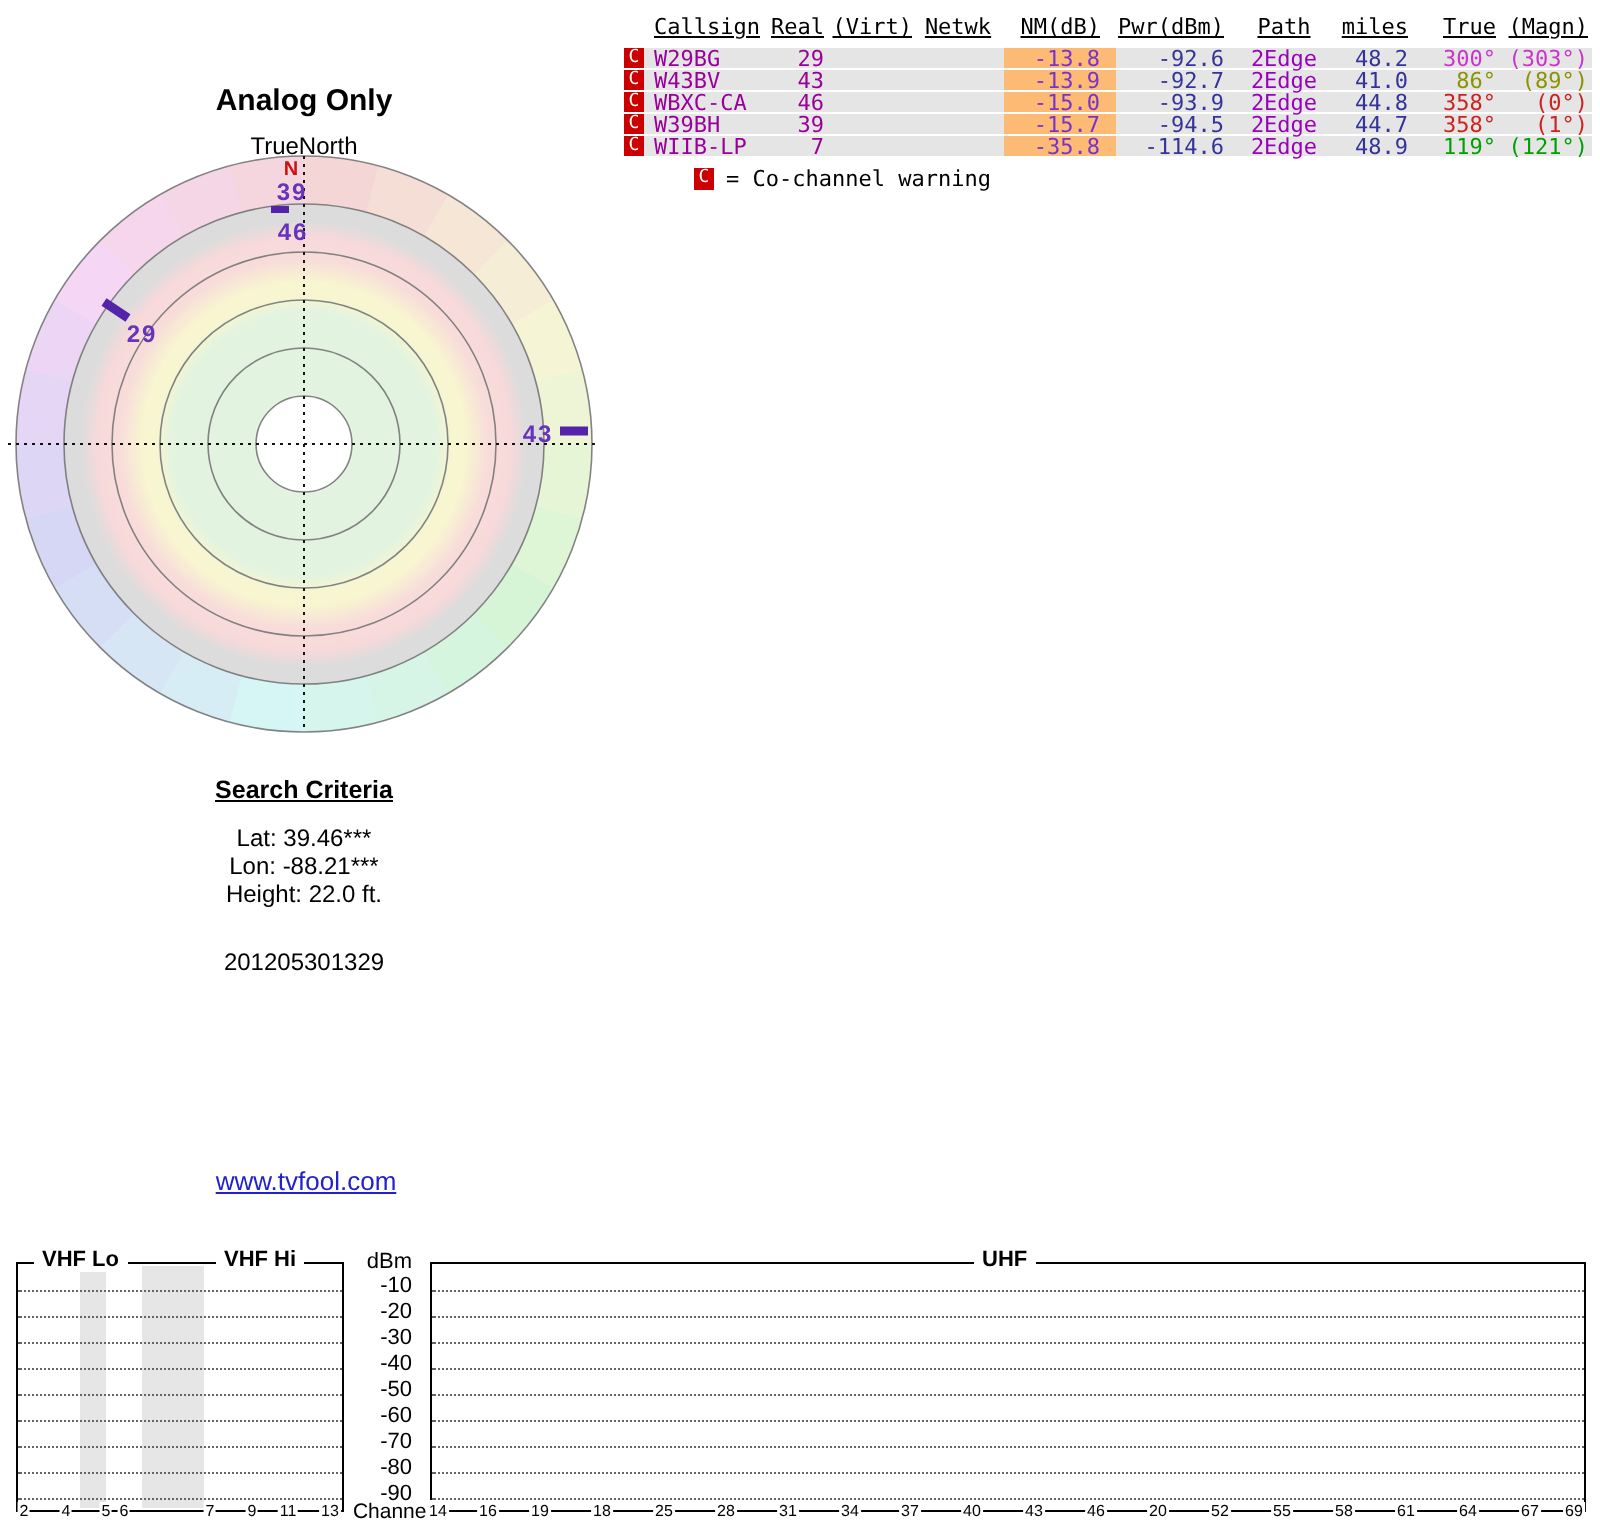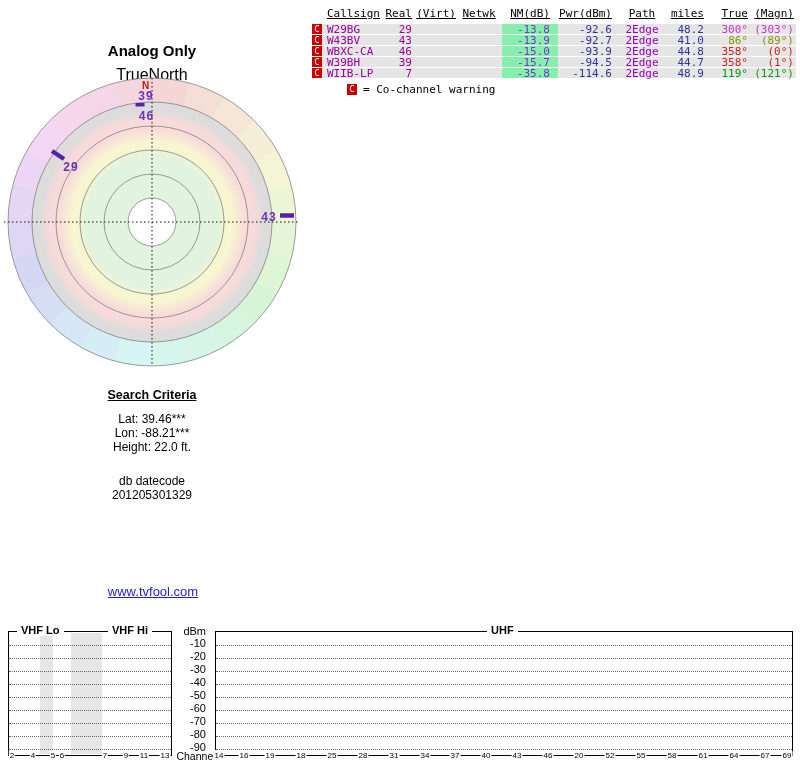--- a/index.html
+++ b/index.html
@@ -3,21 +3,21 @@
 <meta charset="utf-8">
 <style>
   html,body{margin:0;padding:0;}
   body{width:800px;height:768px;position:relative;background:#fff;overflow:hidden;
        font-family:"Liberation Sans",sans-serif;}
   .abs{position:absolute;}
 
   
   #radar{left:2px;top:72px;width:300px;height:300px;}
   #radar-title{left:40px;top:42px;width:224px;text-align:center;font-size:15px;font-weight:bold;color:#000;}
-  #north-label{left:40px;top:66px;width:224px;text-align:center;font-size:16px;color:#000;}
+  #north-label{left:40px;top:66px;width:224px;text-align:center;font-size:12px;color:#000;}
   .rainbow{position:absolute;left:6px;top:6px;width:288px;height:288px;border-radius:50%;}
   .zones{position:absolute;left:30px;top:30px;width:240px;height:240px;border-radius:50%;
     background:radial-gradient(closest-side,
       #ffffff 0%, #ffffff 19%,
       #e2f3e0 21%, #e2f3e0 55%,
       #f8f6d0 62%, #f8f6d0 67%,
       #f8dcda 77%, #f7d9da 86%,
       #dcdcdc 93%, #dcdcdc 100%);}
   #radar svg{position:absolute;left:0;top:0;}
   .pmark{position:absolute;transform:translate(-50%,-50%);font-size:12px;font-weight:bold;letter-spacing:1px;}
@@ -31,21 +31,21 @@
   .hrow{display:flex;height:14px;}
   .hrow .cell{text-decoration:underline;}
   .trow{display:flex;height:10px;margin-bottom:1px;background:#e5e5e5;line-height:10px;}
   .cell{display:block;white-space:pre;line-height:11px;}
   .cell.c{width:10px;background:#cc0000;color:#fff;text-align:center;font-size:9px;line-height:10px;}
   .hrow .cell.c{background:none;}
   .cell.callsign{width:62px;padding-left:5px;box-sizing:border-box;color:#990099;}
   .cell.real{width:28px;text-align:right;color:#990099;}
   .cell.virt{width:44px;text-align:right;}
   .cell.netwk{width:46px;text-align:center;}
-  .cell.nm{width:56px;text-align:right;padding-right:8px;box-sizing:border-box;background:#86efac;color:#7733cc;}
+  .cell.nm{width:56px;text-align:right;padding-right:8px;box-sizing:border-box;background:#fdba74;color:#7733cc;}
   .cell.pwr{width:60px;text-align:right;padding-right:6px;box-sizing:border-box;color:#333399;}
   .cell.path{width:48px;text-align:center;color:#9900bb;}
   .cell.miles{width:44px;text-align:right;padding-right:6px;box-sizing:border-box;color:#333399;}
   .cell.true{width:38px;text-align:right;}
   .cell.magn{width:48px;text-align:right;padding-right:2px;box-sizing:border-box;}
   .hrow .cell{color:#000 !important;background:none !important;}
   #cc-legend{margin-top:5px;margin-left:35px;display:flex;align-items:center;height:12px;}
   #cc-legend .sym{display:inline-block;width:10px;height:11px;background:#cc0000;color:#fff;
       font-size:9px;line-height:11px;text-align:center;margin-right:6px;}
 
@@ -194,21 +194,20 @@
     <span>= Co-channel warning</span>
   </div>
 </div>
 
 <div class="abs" id="search">
   <div class="title">Search Criteria</div>
   <div class="line">Lat: 39.46***</div>
   <div class="line">Lon: -88.21***</div>
   <div class="line">Height: 22.0 ft.</div>
   <div class="gap"></div>
-  <div class="line">db datecode</div>
   <div class="line">201205301329</div>
 </div>
 
 <div class="abs" id="tvfool-link">
   <a>www.tvfool.com</a>
 </div>
 
 <div class="abs" id="band-chart">
   <div class="panel" id="vhf-panel">
     <div class="grayband" style="left:31px;width:13px;"></div>

